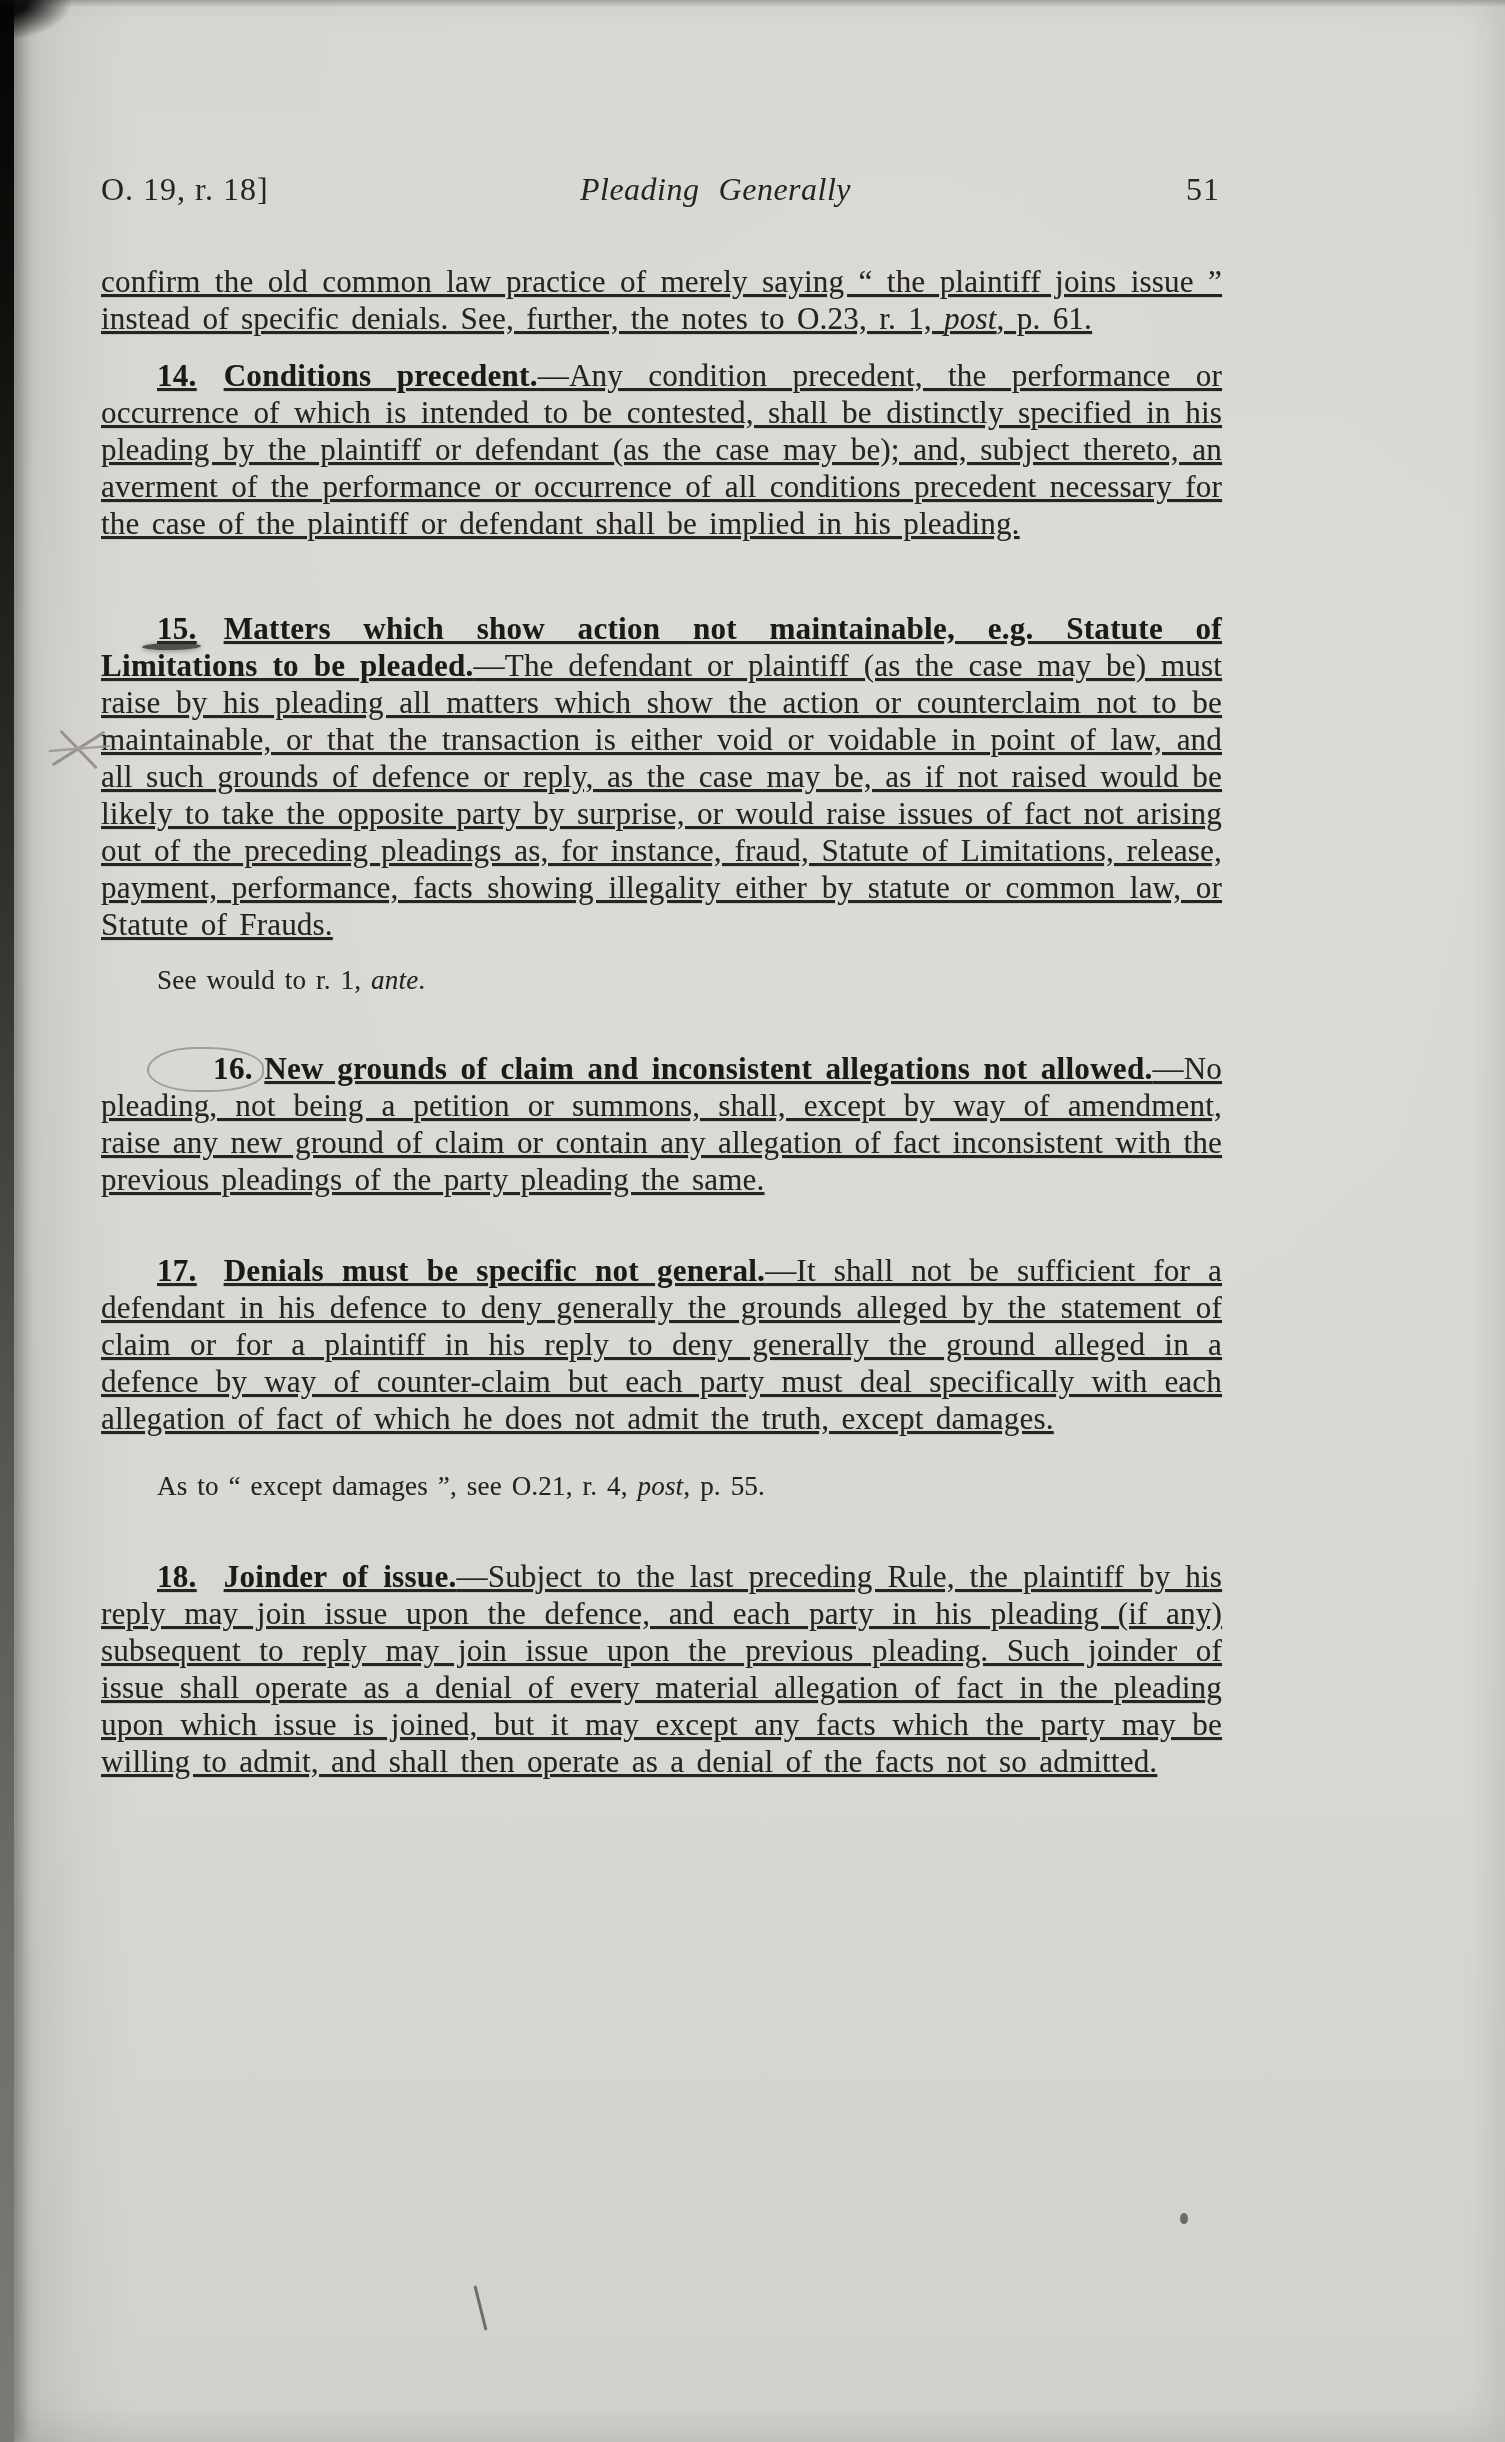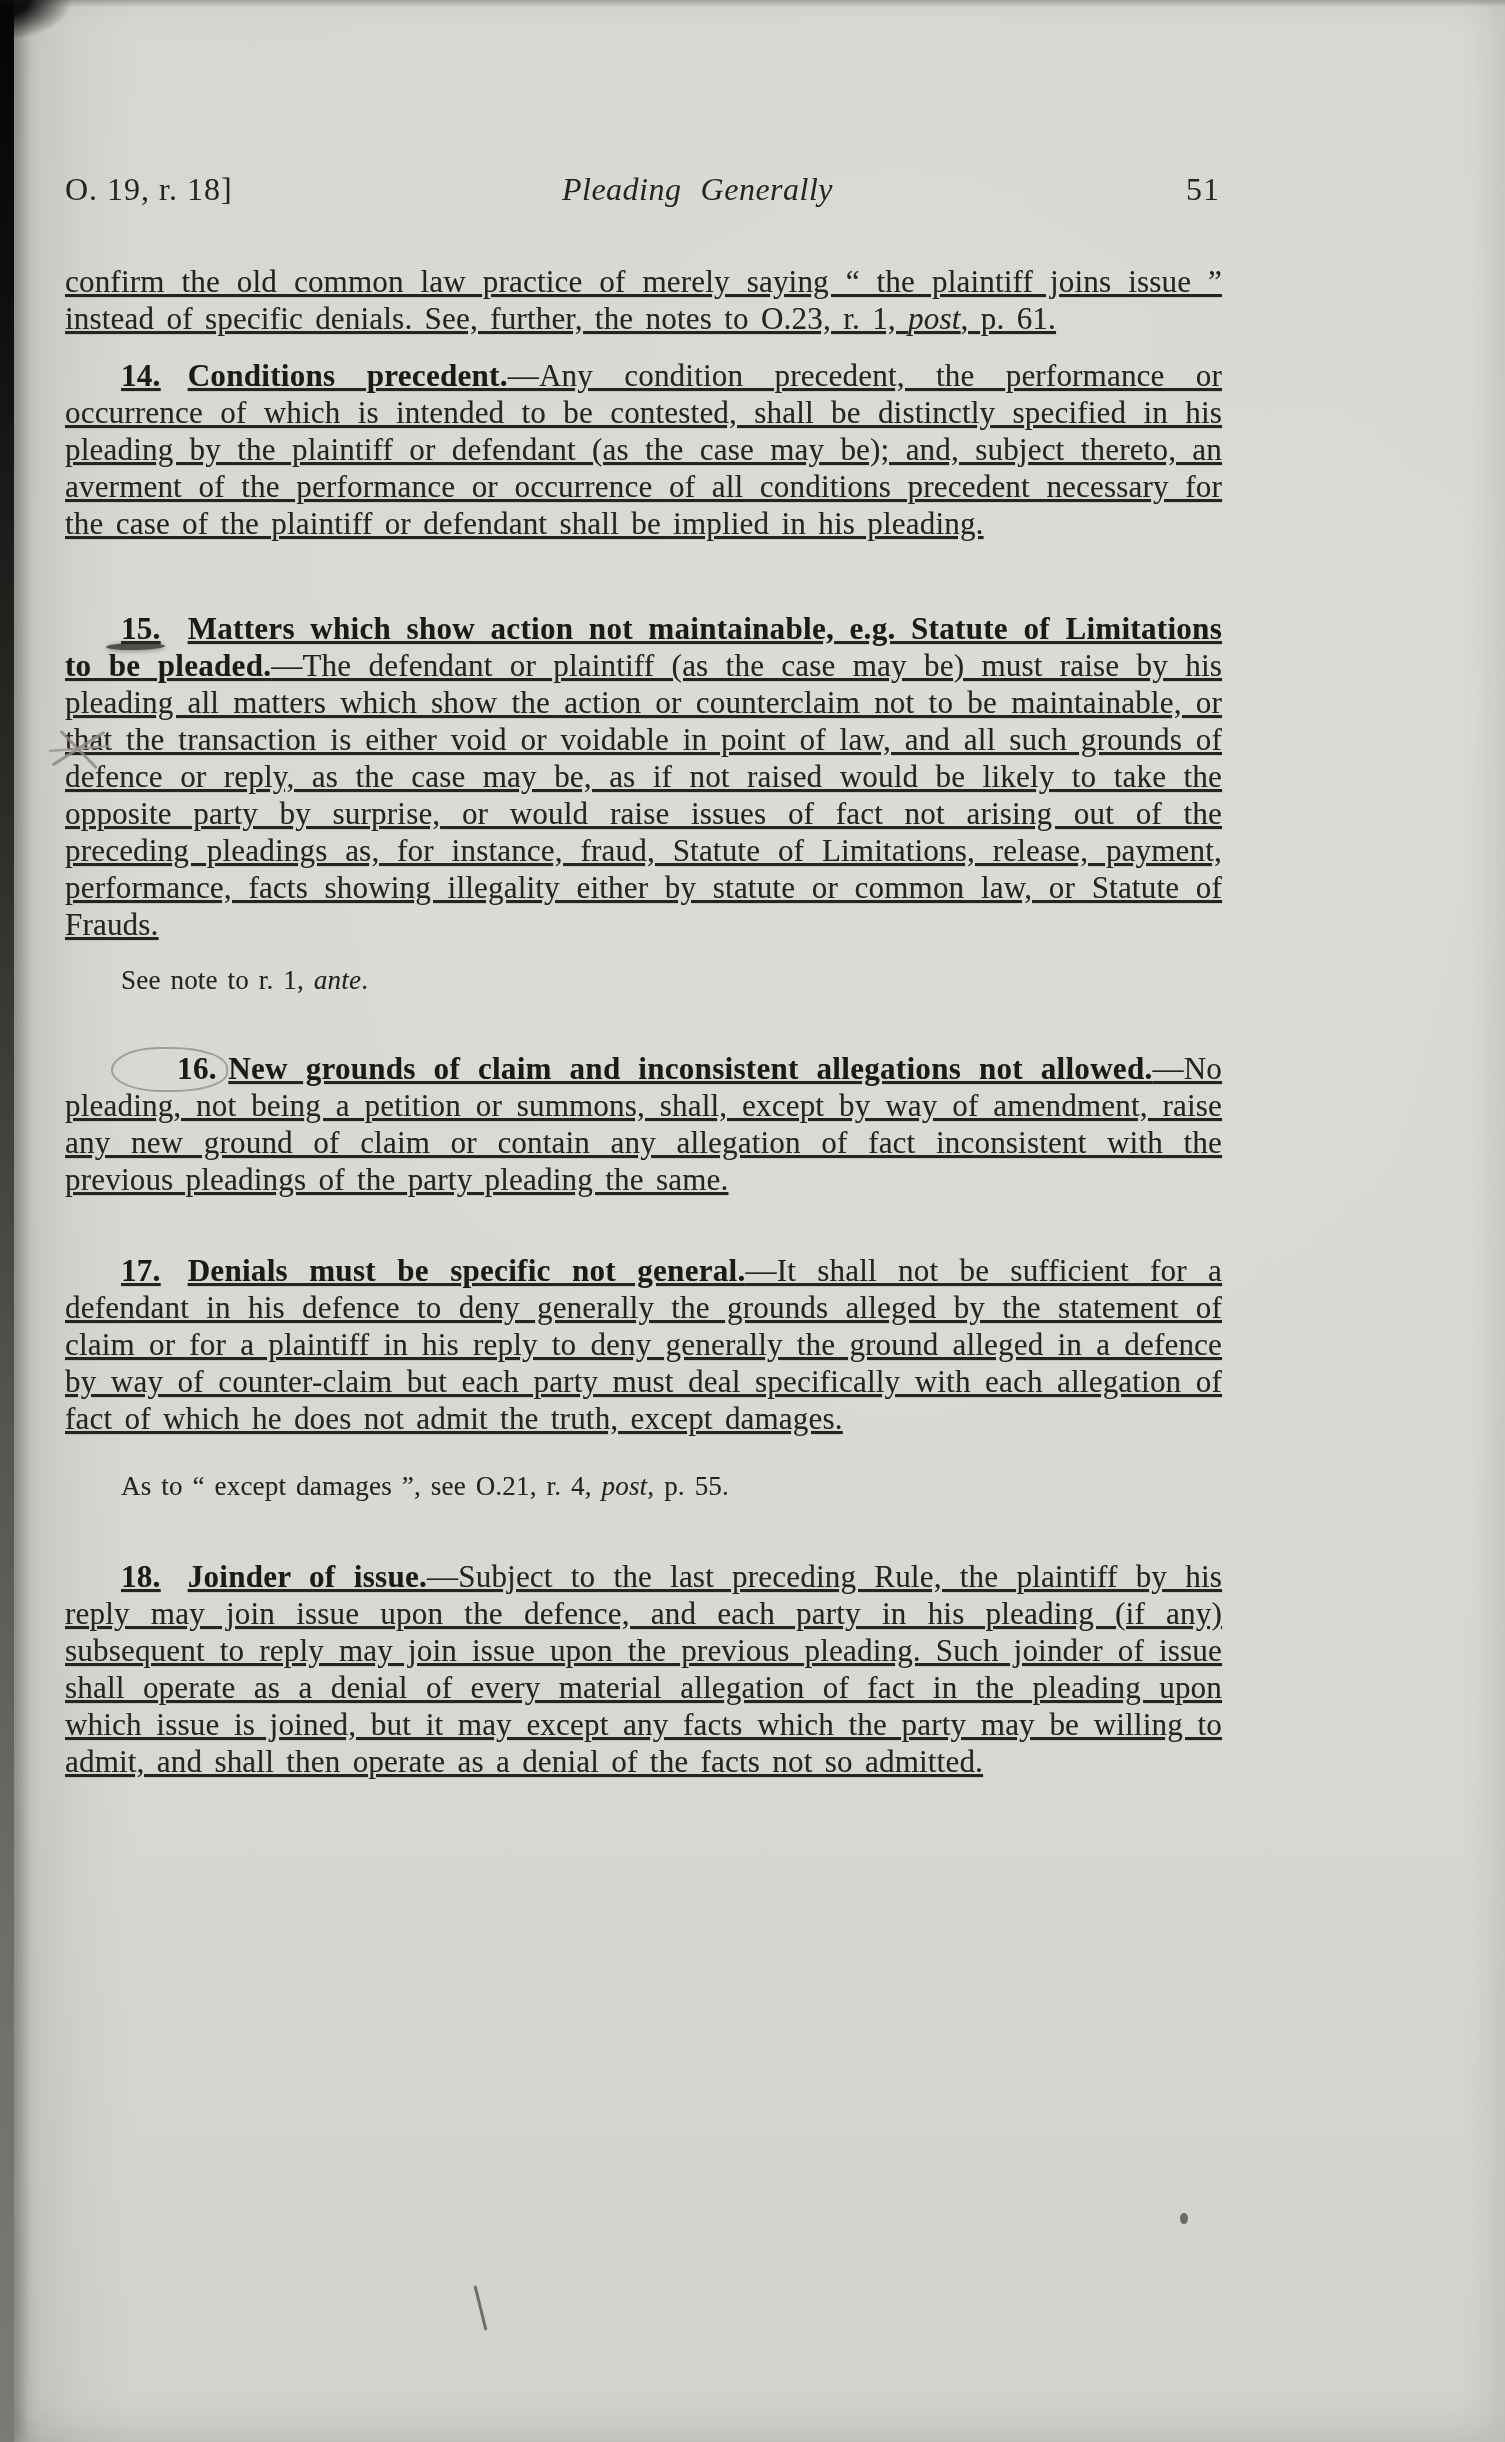--- a/index.html
+++ b/index.html
@@ -17,21 +17,21 @@
   .gutter{
     position:absolute; left:0; top:0; width:14.4px; height:100%;
     background:linear-gradient(180deg,#050505 0%,#0e0e0d 12%,#2e2d2a 34%,#55544f 58%,#6f6e68 80%,#7b7a74 100%);
     box-shadow:5.8px 0 17.3px rgba(20,20,18,.35);
   }
   .corner{ position:absolute; left:0; top:0; width:71px; height:40px;
     background:radial-gradient(ellipse at 0% 0%, rgba(5,5,5,.95) 28%, rgba(5,5,5,0) 72%); }
   .topedge{ position:absolute; left:0; top:0; width:100%; height:6.7px;
     background:linear-gradient(180deg, rgba(30,30,26,.25), rgba(30,30,26,0)); }
 
-  .content{ position:relative; padding:171px 283px 0 65px; }
+  .content{ position:relative; padding:171px 283px 0 101px; }
 
   .header{ position:relative; height:40px; font-size:32px; }
   .h-left{ position:absolute; left:0; top:0; letter-spacing:1px; }
   .h-center{ position:absolute; left:calc(50% + 54px); transform:translateX(-50%); top:0;
     font-style:italic; word-spacing:10.6px; letter-spacing:0.5px; }
   .h-right{ position:absolute; right:1.9px; top:0; letter-spacing:1px; }
 
   .para{ margin:0; text-align:justify; text-shadow:0.3px 0.4px 0.6px rgba(42,40,35,.30); }
   .body{ font-size:31px; line-height:37px; word-spacing:4.3px; letter-spacing:0.2px;text-decoration:underline; }
   .note{ font-size:27px; line-height:35px; word-spacing:2.9px; letter-spacing:0.2px; }
@@ -74,21 +74,21 @@
   <div class="content">
     <div class="header">
       <span class="h-left">O. 19, r. 18]</span>
       <span class="h-center">Pleading Generally</span>
       <span class="h-right">51</span>
     </div>
 
     <p class="para body mt54"><span>confirm the old common law practice of merely saying “ the plaintiff joins issue ” instead of specific denials. See, further, the notes to O.23, r. 1, </span><span class="i">post</span><span>, p. 61.</span></p>
     <p class="para body indent mt42"><span class="b secnum">14.</span><span class="b">Conditions precedent.</span><span>—Any condition precedent, the performance or occurrence of which is intended to be contested, shall be distinctly specified in his pleading by the plaintiff or defendant (as the case may be); and, subject thereto, an averment of the performance or occurrence of all conditions precedent necessary for the case of the plaintiff or defendant shall be implied in his pleading.</span></p>
     <p class="para body indent mt78"><span class="b secnum num-underlined">15.</span><span class="b">Matters which show action not maintainable, e.g. Statute of Limitations to be pleaded.</span><span>—The defendant or plaintiff (as the case may be) must raise by his pleading all matters which show the action or counterclaim not to be maintainable, or that the transaction is either void or voidable in point of law, and all such grounds of defence or reply, as the case may be, as if not raised would be likely to take the opposite party by surprise, or would raise issues of fact not arising out of the preceding pleadings as, for instance, fraud, Statute of Limitations, release, payment, performance, facts showing illegality either by statute or common law, or Statute of Frauds.</span></p>
-    <p class="para note indent mt42"><span>See note to r. 1, </span><span class="i">ante</span><span>.</span></p>
+    <p class="para note indent mt42"><span>See would to r. 1, </span><span class="i">ante</span><span>.</span></p>
     <p class="para body indent mt54"><span class="b secnum num-circled">16.</span><span class="b">New grounds of claim and inconsistent allegations not allowed.</span><span>—No pleading, not being a petition or summons, shall, except by way of amendment, raise any new ground of claim or contain any allegation of fact inconsistent with the previous pleadings of the party pleading the same.</span></p>
     <p class="para body indent mt56"><span class="b secnum">17.</span><span class="b">Denials must be specific not general.</span><span>—It shall not be sufficient for a defendant in his defence to deny generally the grounds alleged by the statement of claim or for a plaintiff in his reply to deny generally the ground alleged in a defence by way of counter-claim but each party must deal specifically with each allegation of fact of which he does not admit the truth, except damages.</span></p>
     <p class="para note indent mt46"><span>As to “ except damages ”, see O.21, r. 4, </span><span class="i">post</span><span>, p. 55.</span></p>
     <p class="para body indent mt56"><span class="b secnum">18.</span><span class="b">Joinder of issue.</span><span>—Subject to the last preceding Rule, the plaintiff by his reply may join issue upon the defence, and each party in his pleading (if any) subsequent to reply may join issue upon the previous pleading. Such joinder of issue shall operate as a denial of every material allegation of fact in the pleading upon which issue is joined, but it may except any facts which the party may be willing to admit, and shall then operate as a denial of the facts not so admitted.</span></p>
   </div>
 
   <svg class="asterisk" width="63" height="46" viewBox="0 0 66 48">
     <path d="M6 40 L58 7" stroke="#8b8880" stroke-width="3.2" fill="none" stroke-linecap="round"></path>
     <path d="M14 6 L50 43" stroke="#8b8880" stroke-width="3" fill="none" stroke-linecap="round"></path>
     <path d="M2 26 L64 21" stroke="#9a978e" stroke-width="2.6" fill="none" stroke-linecap="round"></path>

